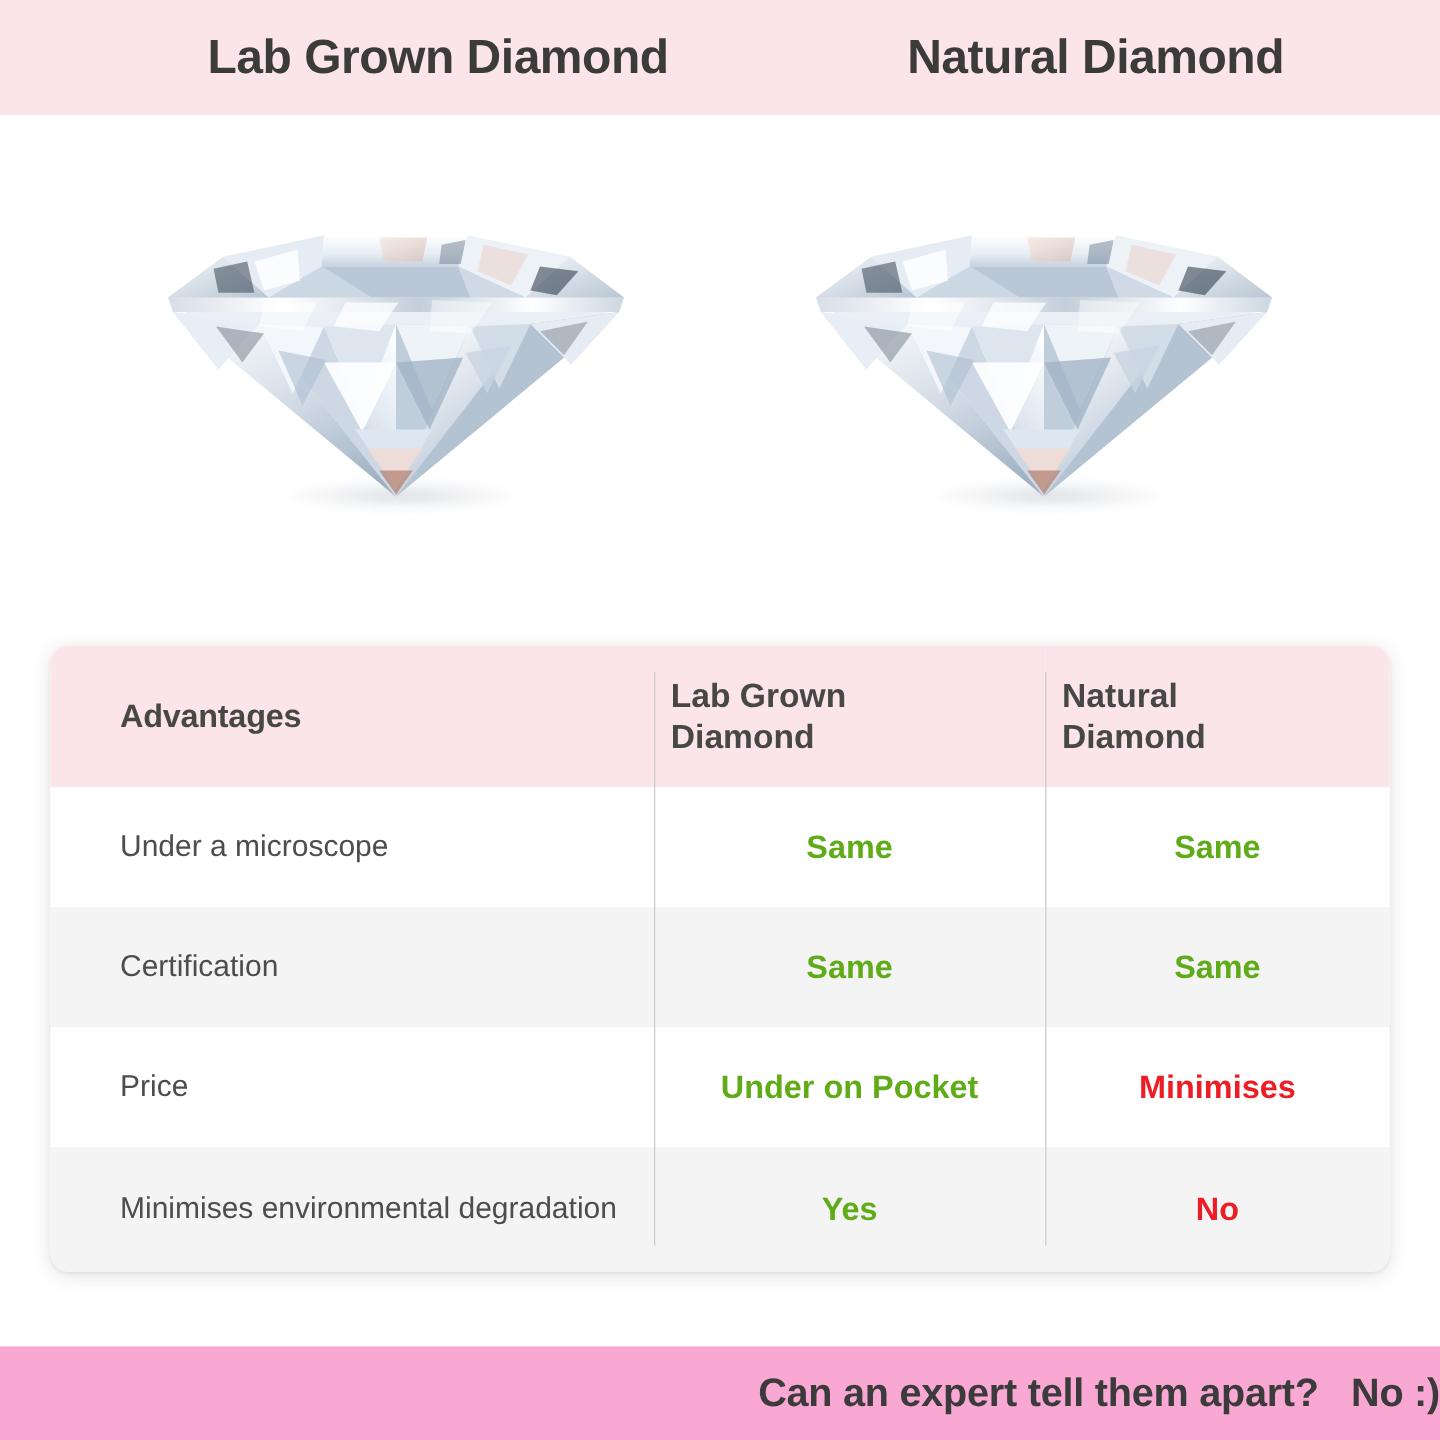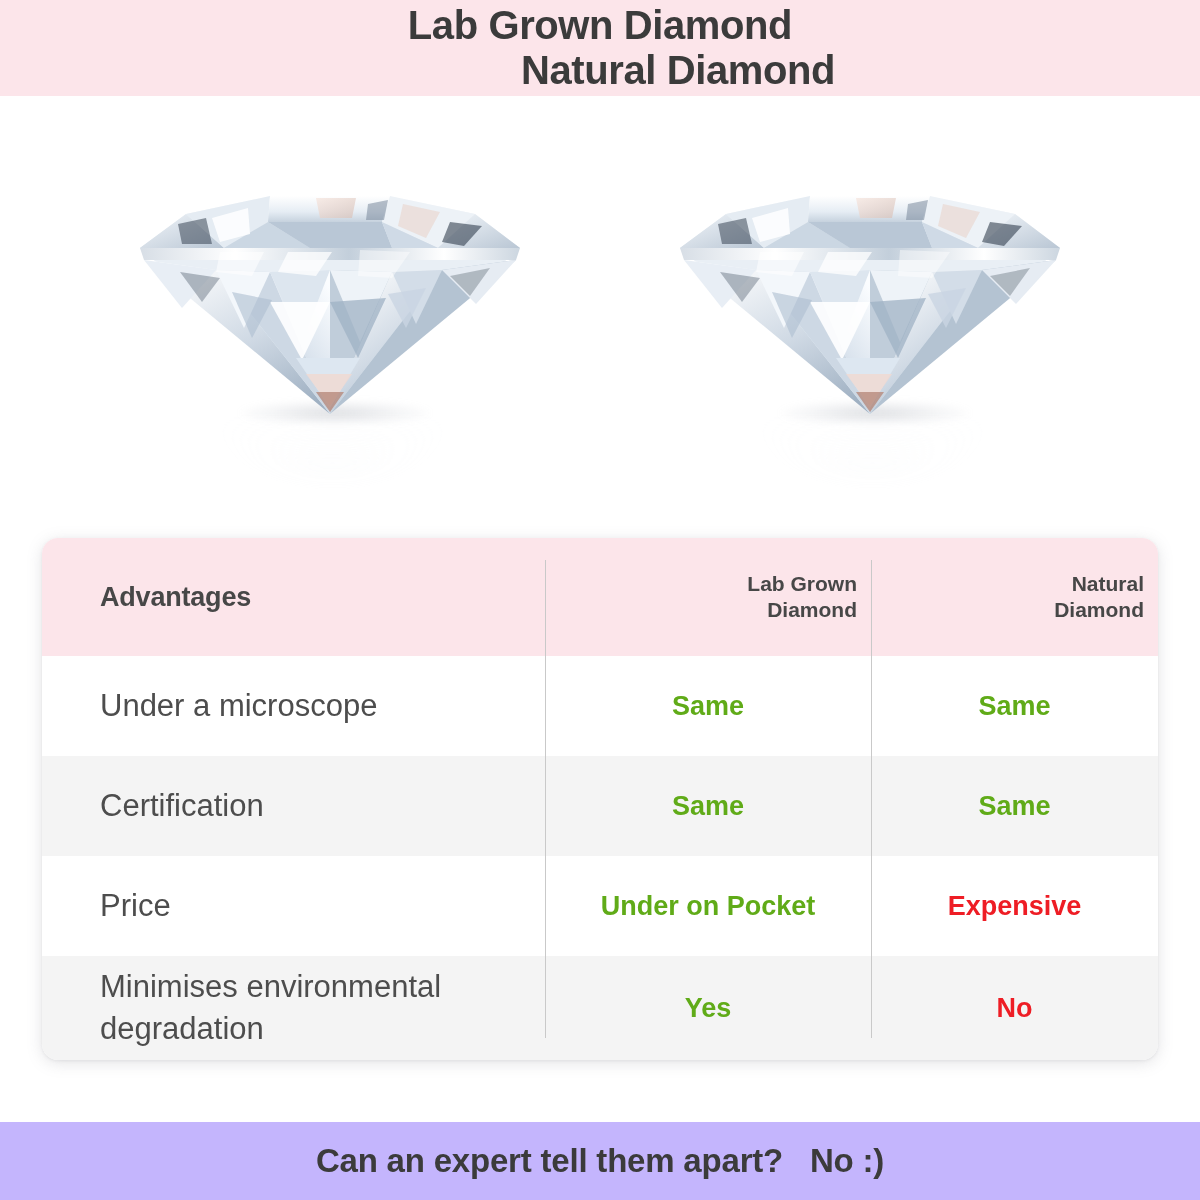--- a/index.html
+++ b/index.html
@@ -22,21 +22,20 @@
   
   .top-banner {
     position: absolute;
     left: 0; top: 0;
     width: 1200px;
     height: 96px;
     background: #fce5ea;
     display: flex;
     align-items: center;
     justify-content: center;
-    flex-direction: column;
   }
 
   .banner-title {
     font-size: 40px;
     font-weight: bold;
     color: #3b3b3b;
     letter-spacing: -0.4px;
     white-space: nowrap;
   }
 
@@ -149,38 +148,38 @@
   .th-feature {
     text-align: left;
     padding-left: 58px;
     font-size: 27px;
     font-weight: bold;
     color: #474747;
     letter-spacing: -0.2px;
   }
 
   .th-col {
-    text-align: right;
-    font-size: 21px;
+    text-align: left;
+    font-size: 28px;
     font-weight: bold;
     color: #474747;
     line-height: 1.22;
     padding: 0 14px;
   }
 
   .tbl tbody tr { height: 100px; }
   .tbl tbody tr.alt { background: #f4f4f4; }
   .tbl tbody tr:not(.alt) { background: #ffffff; }
   .tbl tbody tr.tall { height: 104px; }
 
   .td-feature {
     text-align: left;
     padding-left: 58px;
     padding-right: 20px;
-    font-size: 31px;
+    font-size: 25px;
     font-weight: normal;
     color: #4d4d4d;
     line-height: 1.34;
   }
 
   .td-val {
     text-align: center;
     font-size: 27px;
     font-weight: bold;
     padding: 1px 12px;
@@ -199,24 +198,24 @@
   }
   .vdiv.one { left: 503px; }
   .vdiv.two { left: 829px; }
 
   
   .bottom-banner {
     position: absolute;
     left: 0; top: 1122px;
     width: 1200px;
     height: 78px;
-    background: #c4b5fd;
+    background: #f9a8d4;
     display: flex;
     align-items: center;
-    justify-content: center;
+    justify-content: flex-end;
   }
 
   .bottom-text {
     font-size: 33px;
     font-weight: bold;
     color: #3b3b3b;
     letter-spacing: -0.2px;
     white-space: pre;
   }
 </style>
@@ -408,21 +407,21 @@
           <td class="td-val good">Same</td>
         </tr>
         <tr class="alt">
           <td class="td-feature">Certification</td>
           <td class="td-val good">Same</td>
           <td class="td-val good">Same</td>
         </tr>
         <tr>
           <td class="td-feature">Price</td>
           <td class="td-val good">Under on Pocket</td>
-          <td class="td-val bad">Expensive</td>
+          <td class="td-val bad">Minimises</td>
         </tr>
         <tr class="alt tall">
           <td class="td-feature">Minimises environmental degradation</td>
           <td class="td-val good">Yes</td>
           <td class="td-val bad">No</td>
         </tr>
       </tbody>
     </table>
     <div class="vdiv one"></div>
     <div class="vdiv two"></div>

